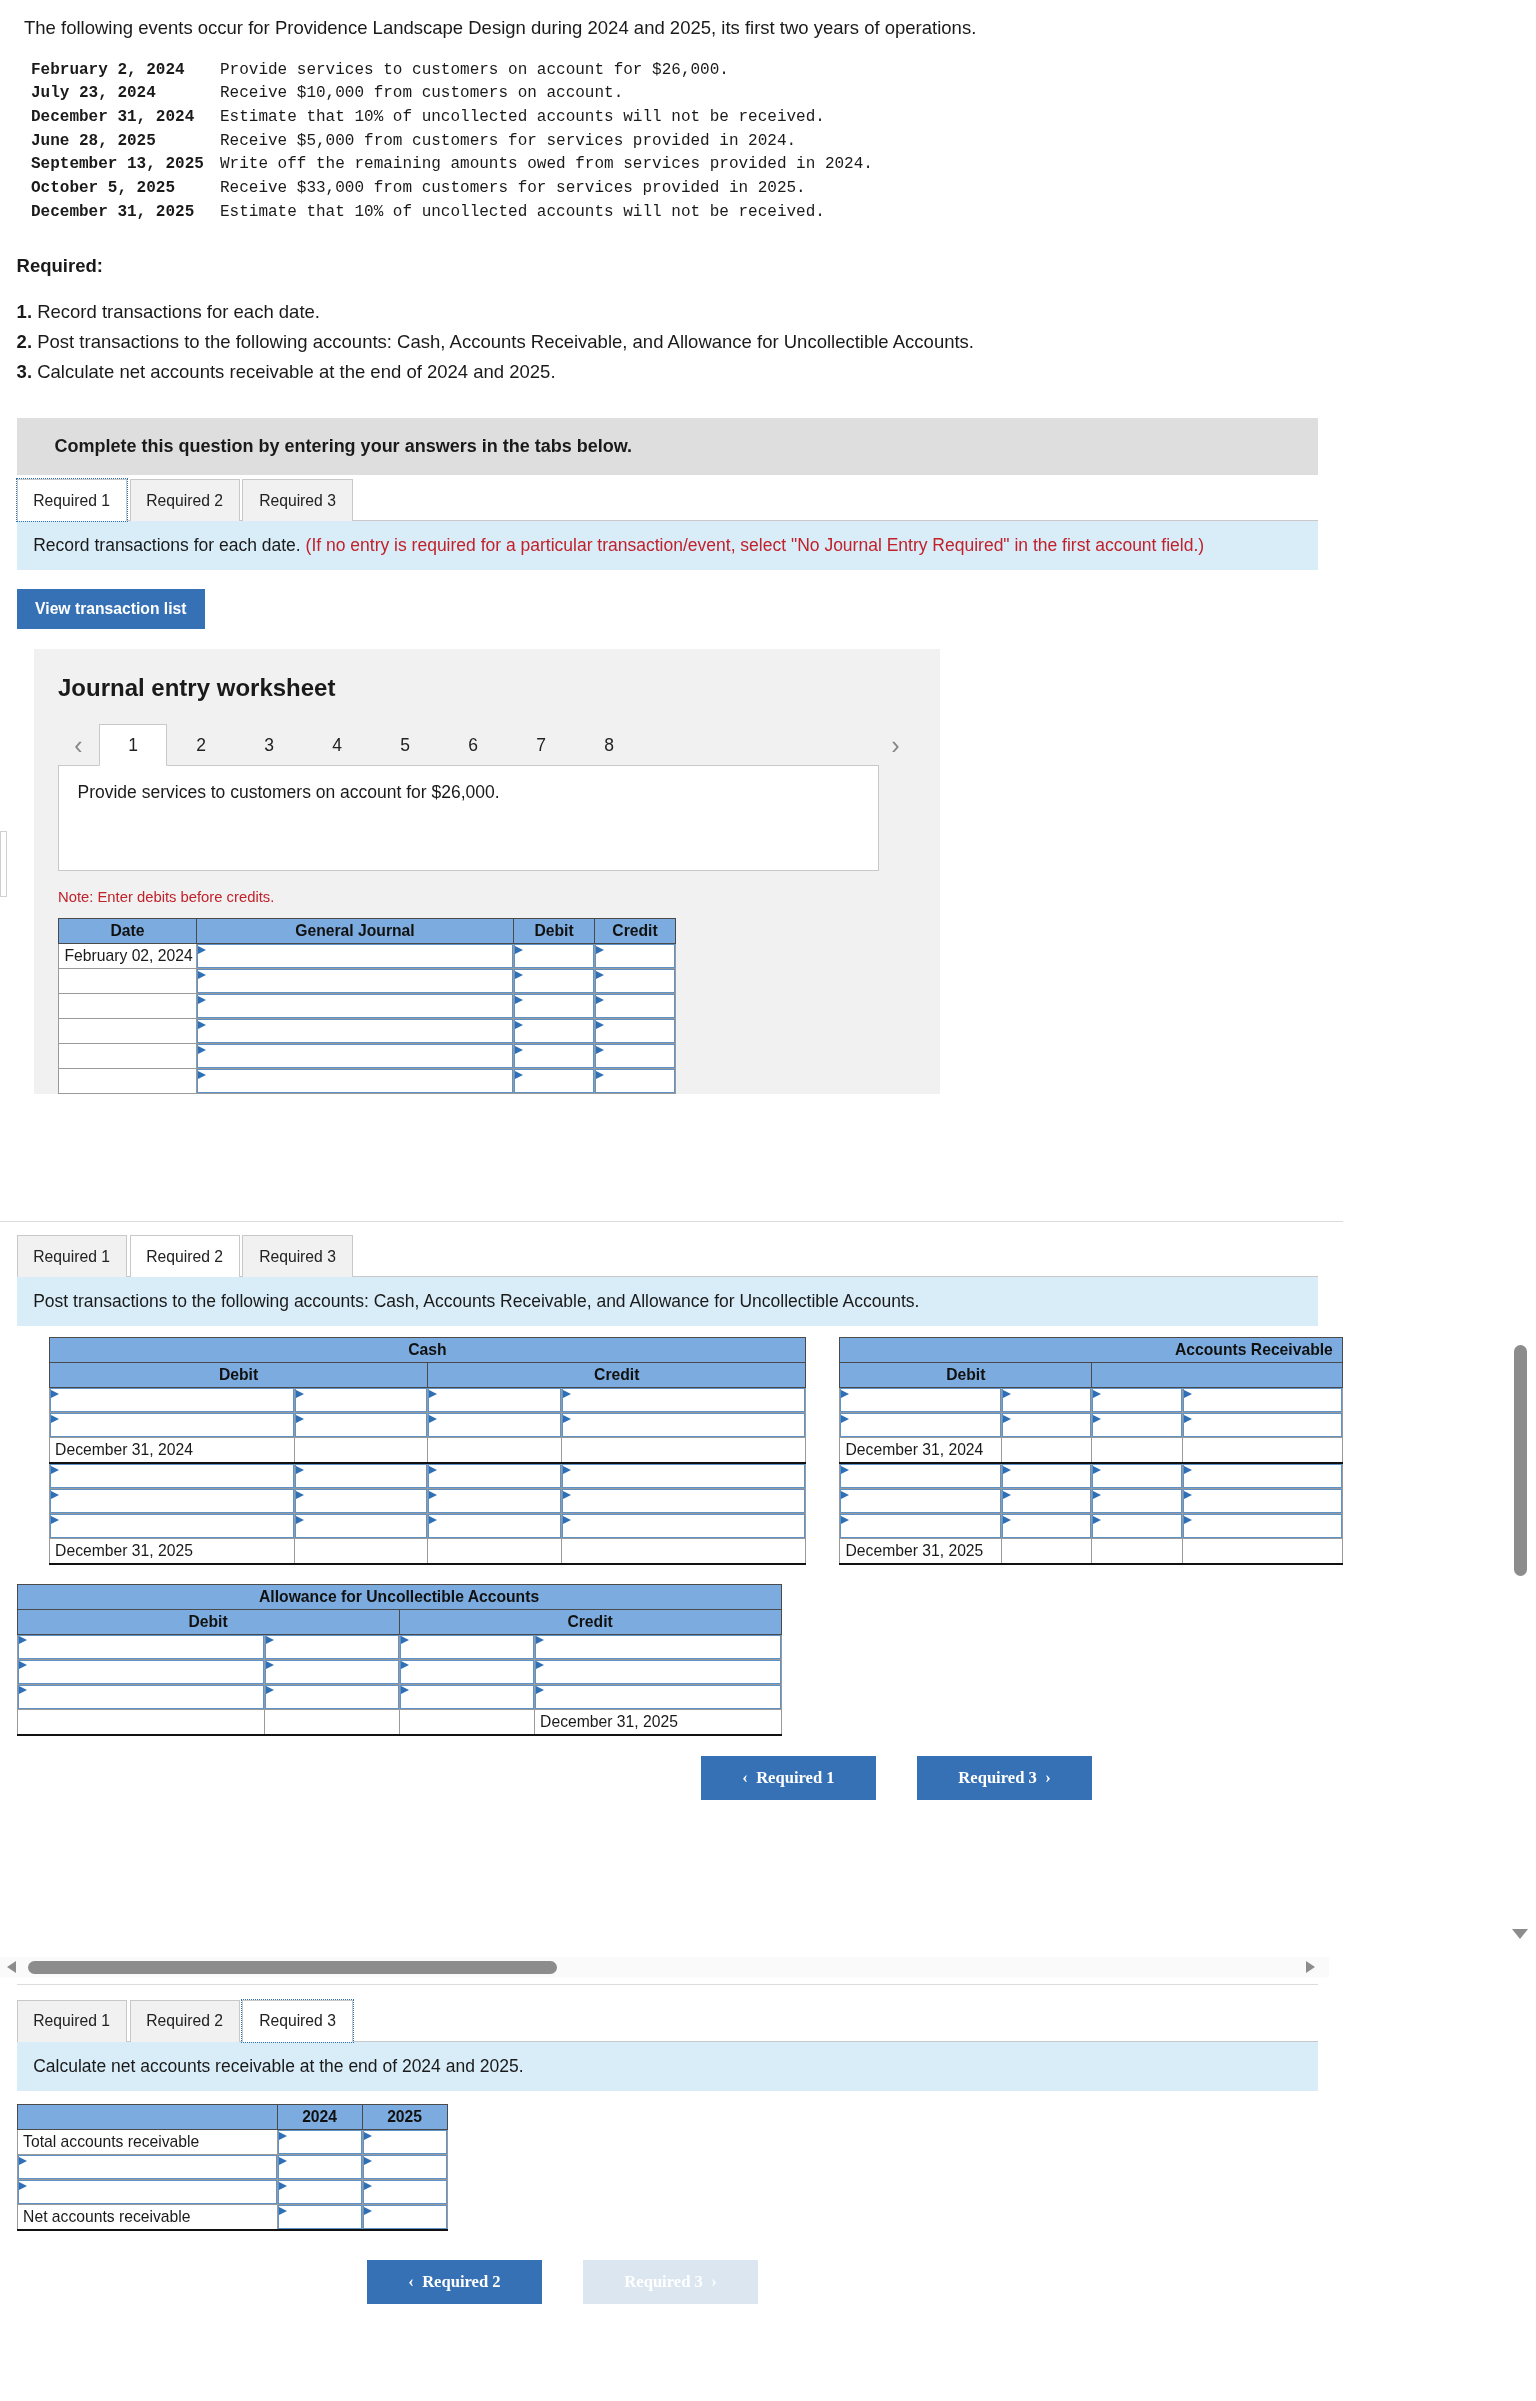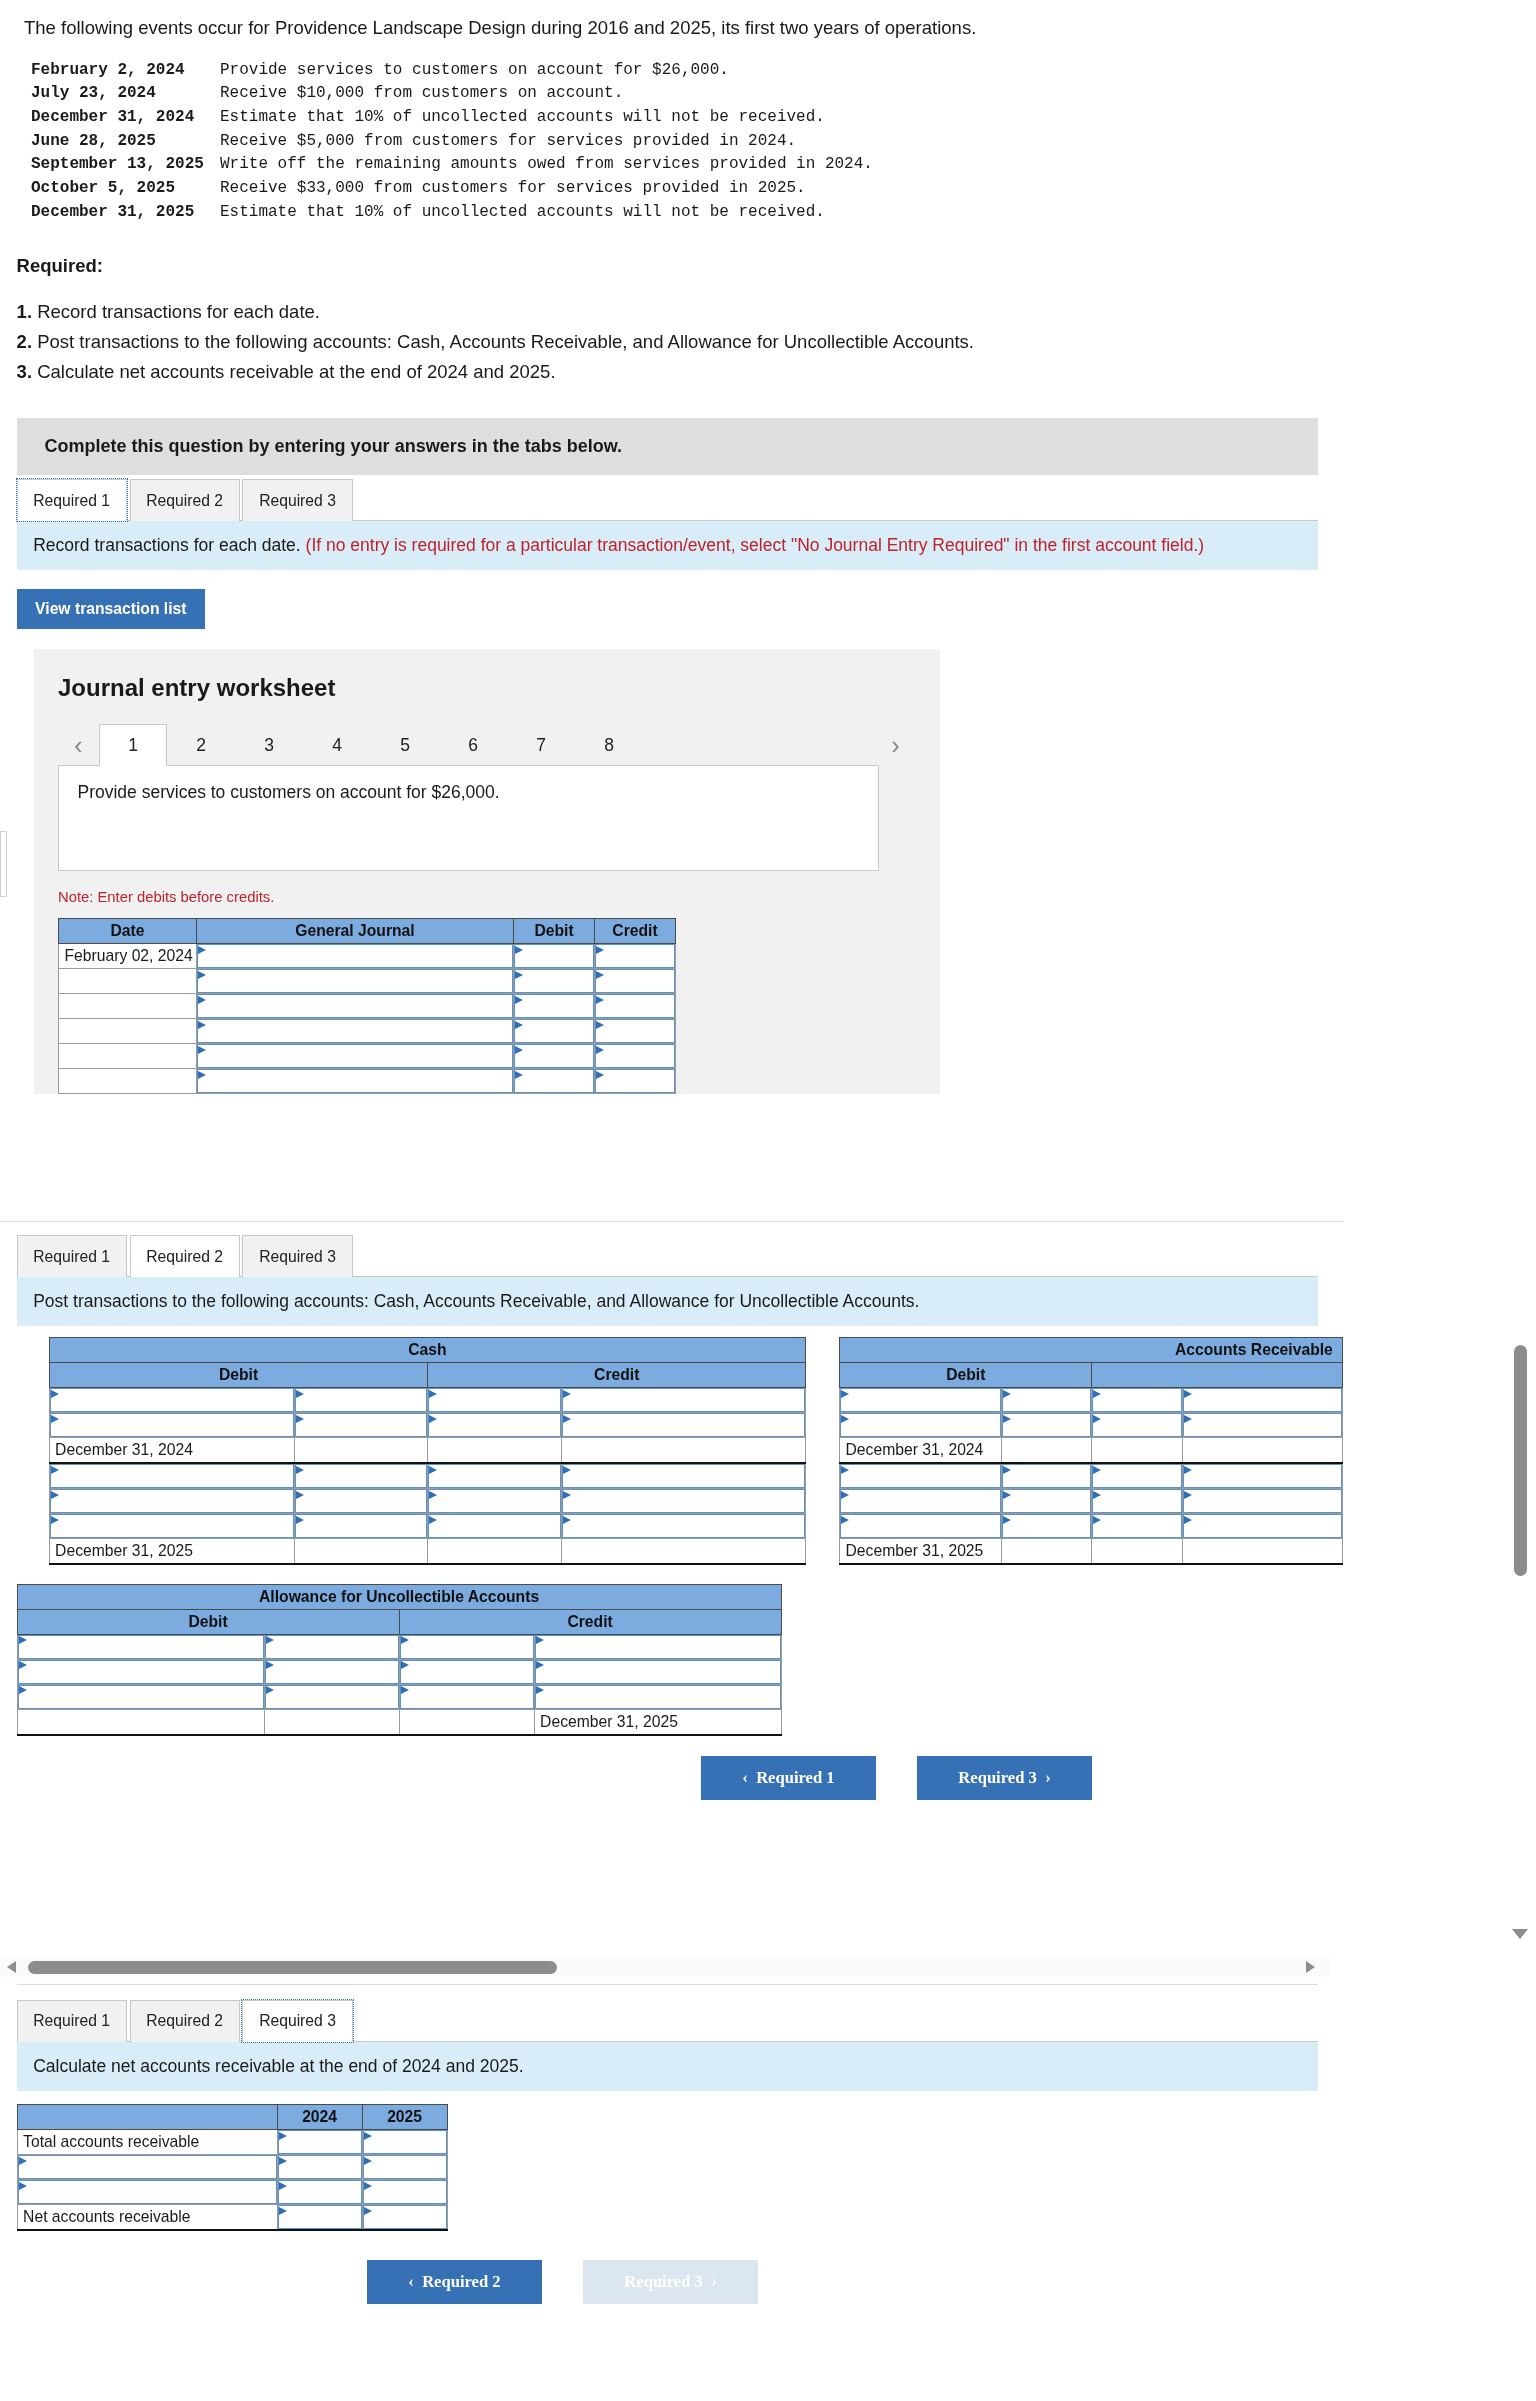--- a/index.html
+++ b/index.html
@@ -20,21 +20,21 @@
   .ev-desc { white-space:pre; }
 
   .req-head { margin:31px 0 0 16.6px; font-weight:bold; font-size:18.5px; }
   .req-list { margin:20px 0 0 16.6px; line-height:1.62; font-size:18.5px; }
   .req-list b { font-weight:bold; }
 
   
   .complete-banner {
     margin:31px 0 0 16.6px; width:1301px; height:57px;
     background:#dedede; display:flex; align-items:center;
-    padding-left:28px; font-weight:bold; font-size:18px;
+    padding-left:38px; font-weight:bold; font-size:18px;
   }
 
   
   .tabstrip { margin-left:16.6px; display:flex; align-items:flex-end; height:46px; position:relative; z-index:3; }
   .tab {
     height:42px; min-width:103px; padding:0 15.7px;
     background:#f1f1f1; border:0.9px solid #c8c8c8; border-bottom:none;
     display:flex; align-items:center; justify-content:center;
     font-size:15.7px; color:#222; margin-right:2.8px;
   }
@@ -107,21 +107,21 @@
   .leftedge { position:absolute; left:0; top:831px; width:7.4px; height:66px; background:#fff; border:0.9px solid #d0d0d0; }
 
   .navrow { display:flex; gap:41px; }
   .btn-nav { background:#3771b5; color:#fff; border:none; width:175px; height:44px;
              font-size:16.6px; font-weight:bold; font-family:Liberation Serif, serif; cursor:pointer; }
   .btn-nav.disabled { background:#dbe6f1; color:#ffffff; }
 </style>
 </head>
 <body>
 
-<div class="intro">The following events occur for Providence Landscape Design during 2016 and 2025, its first two years of operations.</div>
+<div class="intro">The following events occur for Providence Landscape Design during 2024 and 2025, its first two years of operations.</div>
 
 <div class="events">
   <div class="ev-row">
     <span class="ev-date">February 2, 2024</span>
     <span class="ev-desc">Provide services to customers on account for $26,000.</span>
   </div>
   <div class="ev-row">
     <span class="ev-date">July 23, 2024</span>
     <span class="ev-desc">Receive $10,000 from customers on account.</span>
   </div>

